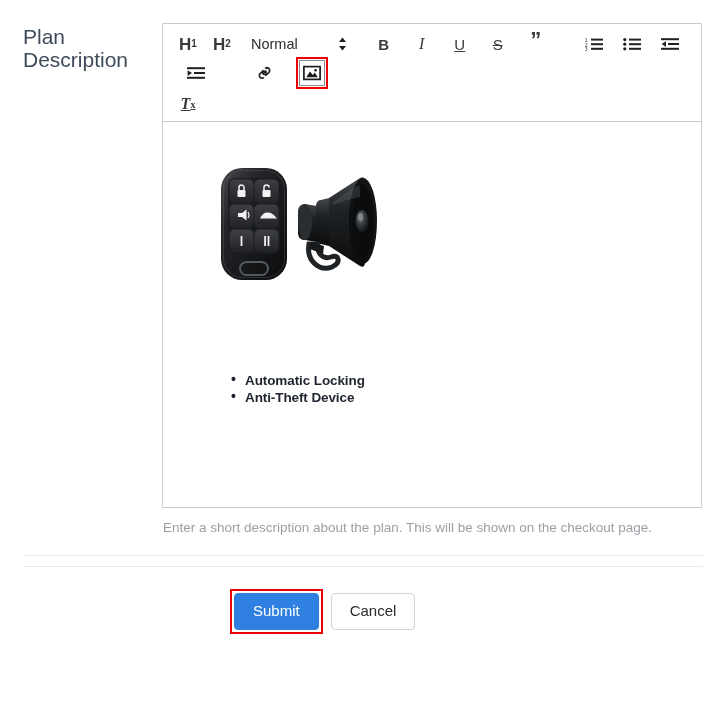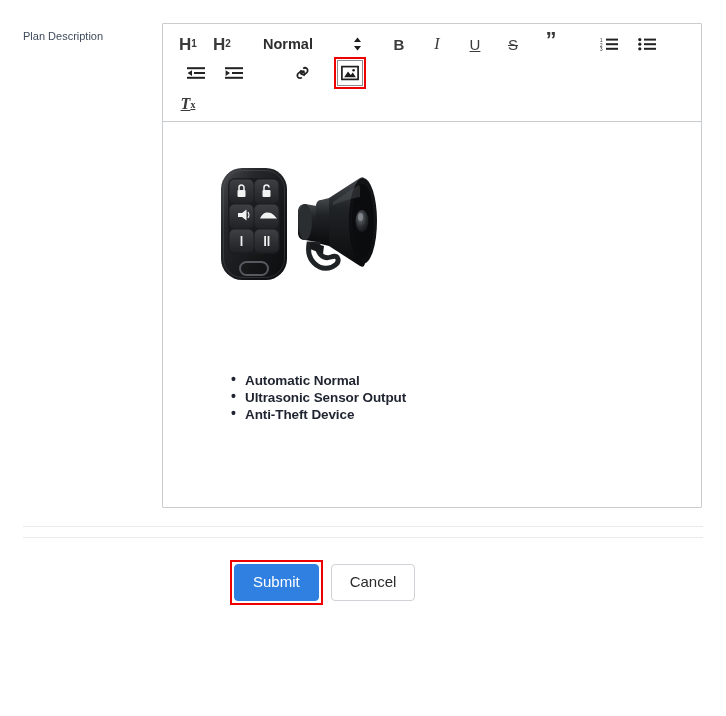--- a/index.html
+++ b/index.html
@@ -10,21 +10,21 @@
     font-family: "Liberation Sans", sans-serif;
     overflow: hidden;
   }
   .page { position: relative; width: 726px; height: 716px; background: #fff; }
 
   
   .form-row { display: flex; align-items: flex-start; }
 
   .field-label {
     color: #3e4b5b;
-    font-size: 11px;
+    font-size: 21px;
     line-height: 23px;
     font-weight: 400;
     padding-left: 23px;
     padding-top: 2px;
     width: 162px;
     flex: 0 0 162px;
   }
   .field-label.meta { padding-top: 0; }
 
   .field-control { flex: 1 1 auto; padding-right: 23px; }
@@ -85,24 +85,23 @@
     font-size: 16px;
     font-weight: 600;
     text-decoration: underline;
     position: relative;
   }
   .tb-clear .x { font-size: 10px; font-style: normal; font-weight: 700; }
 
   .tb-select {
     display: inline-flex;
     align-items: center;
-    margin-left: 26px;
+    margin-left: 14px;
     margin-right: 6px;
     cursor: pointer;
-    font-weight: bold;
   }
   .tb-select .label {
     font-size: 14.5px;
     color: #2e2e2e;
     padding-right: 40px;
   }
   .tb-select .stepper {
     display: inline-flex;
     flex-direction: column;
     line-height: 5px;
@@ -446,28 +445,28 @@
 
                 <path d="M120 46 L144 30 q3 -2 3 3 v8 q-12 2 -27 8 z" fill="#5c6165" opacity="0.35"></path>
 
                 <path d="M96 88 q-2 12 5 19 q8 8 18 4 q7 -3 6 -8 q-1 -4 -7 -2 q-6 2 -10 -2 q-4 -4 -3 -11 z" fill="none" stroke="#202326" stroke-width="5" stroke-linecap="round"></path>
                 <path d="M97 86 l14 4 l-1 8 l-13 -5 z" fill="#17191b"></path>
               </g>
             </svg>
           </div>
 
           <ul class="feature-list">
-            <li>Automatic Normal</li>
-            <li>Ultrasonic Sensor Output</li>
+            <li>Automatic Locking</li>
             <li>Anti-Theft Device</li>
           </ul>
 
         </div>
       </div>
 
+      <div class="helper-text">Enter a short description about the plan. This will be shown on the checkout page.</div>
 
     </div>
   </div>
 
   <div class="divider"></div>
 
 
   <div class="divider"></div>
 
   <div class="actions">

